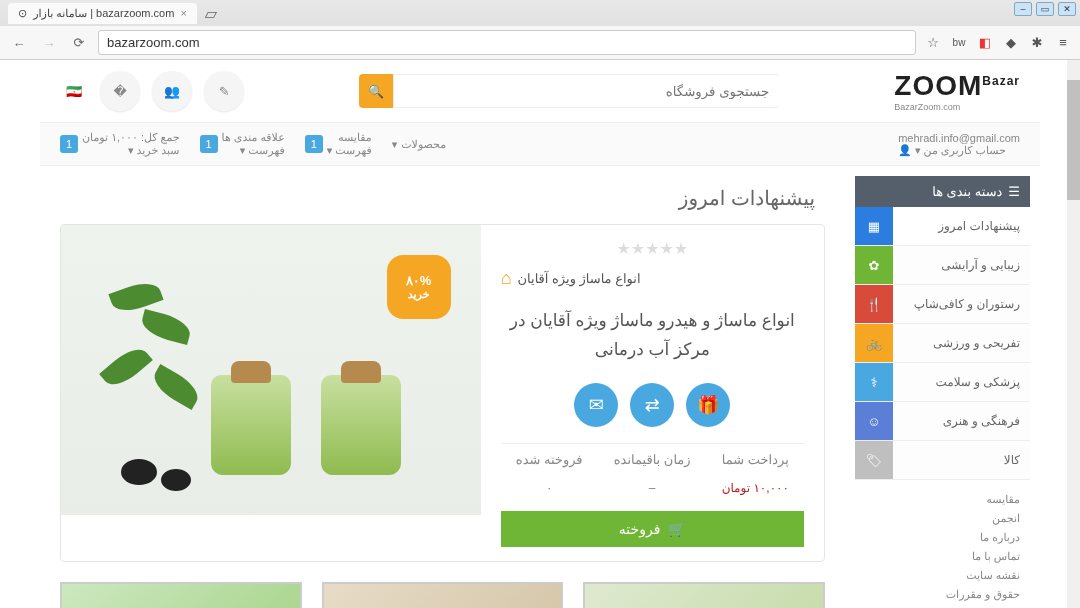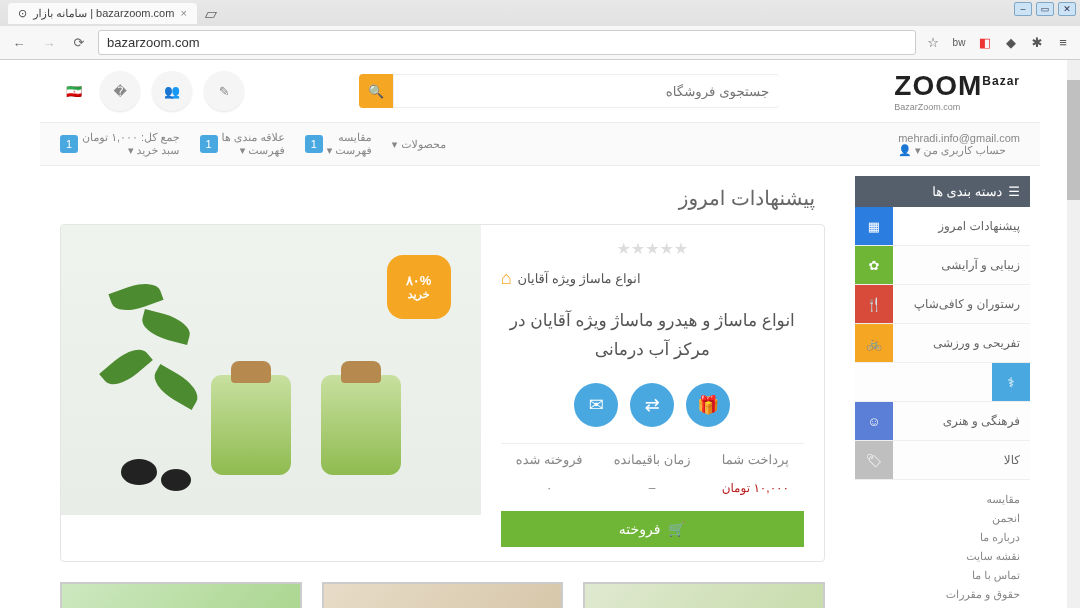--- a/index.html
+++ b/index.html
@@ -194,37 +194,38 @@
             </div>
             <div class="cat-item">
               <div class="cat-label">رستوران و کافی‌شاپ</div>
               <div class="cat-icon c-red">🍴</div>
             </div>
             <div class="cat-item">
               <div class="cat-label">تفریحی و ورزشی</div>
               <div class="cat-icon c-orange">🚲</div>
             </div>
             <div class="cat-item">
+              <div class="cat-label">پزشکی و سلامت</div>
               <div class="cat-icon c-teal">⚕</div>
             </div>
             <div class="cat-item">
               <div class="cat-label">فرهنگی و هنری</div>
               <div class="cat-icon c-purple">☺</div>
             </div>
             <div class="cat-item">
               <div class="cat-label">کالا</div>
               <div class="cat-icon c-gray">🏷</div>
             </div>
           </div>
         <div class="links" id="footer-links">
             <div>مقایسه</div>
             <div>انجمن</div>
             <div>درباره ما</div>
+            <div>تماس با ما</div>
             <div>نقشه سایت</div>
-            <div>تماس با ما</div>
             <div>حقوق و مقررات</div>
           </div>
       </div>
 
       <div class="main">
         <h2>پیشنهادات امروز</h2>
         <div class="deal-card">
           <div class="deal-info">
             <div class="stars">★★★★★</div>
             <div class="deal-title-row">

